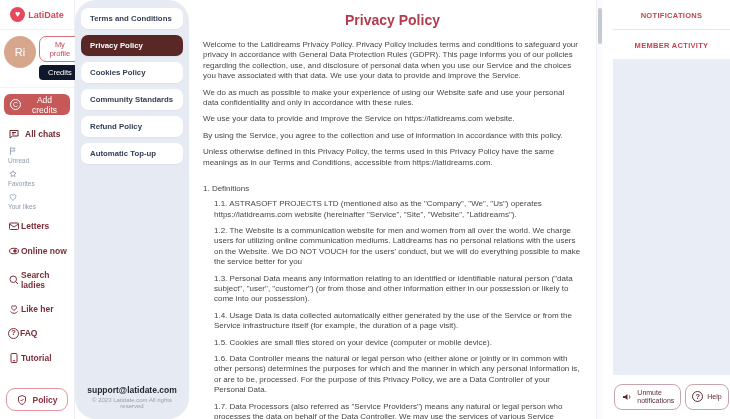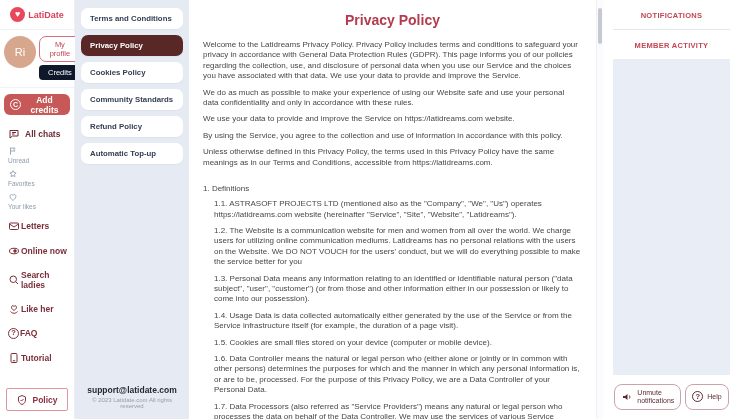--- a/index.html
+++ b/index.html
@@ -9,35 +9,35 @@
   
   .sidebar{width:75px;min-width:75px;border-right:1px solid #edeff4;display:flex;flex-direction:column;background:#fff;}
   .logo-row{height:30px;display:flex;align-items:center;justify-content:center;gap:3px;border-bottom:1px solid #f1f2f6;cursor:pointer;}
   .logo-circle{width:15px;height:15px;border-radius:50%;background:#e8485c;color:#fff;font-size:9px;line-height:1;display:flex;align-items:center;justify-content:center;}
   .logo-text{color:#d94357;font-weight:bold;font-size:9px;}
   .profile-sec{display:flex;padding:6px 4px 7px;gap:3px;border-bottom:1px solid #f1f2f6;align-items:flex-start;}
   .avatar{width:32px;height:32px;min-width:32px;border-radius:50%;background:#d6a78d;color:#fff;display:flex;align-items:center;justify-content:center;font-size:11px;cursor:pointer;}
   .profile-btns{display:flex;flex-direction:column;gap:3px;align-items:flex-end;flex:1;}
   .btn-myprofile{background:#fff;border:1px solid #d9707e;color:#c04557;font-size:7.5px;padding:3px 5px;border-radius:7px;cursor:pointer;}
   .btn-credits{background:#0f172a;color:#fff;font-size:7.5px;padding:3px 9px;border-radius:4px;border:none;cursor:pointer;}
-  .btn-addcredits{margin:6px 4px 4px;background:#c65858;color:#fff;border:none;border-radius:6px;height:21px;display:flex;align-items:center;justify-content:center;gap:4px;font-size:8.5px;font-weight:bold;cursor:pointer;}
+  .btn-addcredits{margin:6px 4px 4px;background:#c65858;color:#fff;border:none;border-radius:6px;height:21px;display:flex;align-items:center;justify-content:center;gap:4px;font-size:8.5px;font-weight:normal;cursor:pointer;}
   .coin{width:11px;height:11px;min-width:11px;border:1px solid #fff;border-radius:50%;font-size:7px;line-height:1;display:flex;align-items:center;justify-content:center;}
   .nav{padding:4px 0 0 8px;display:flex;flex-direction:column;}
   .nav-main{display:flex;align-items:center;gap:5px;color:#6d2a33;font-weight:bold;font-size:8.5px;padding:5px 0 4px;cursor:pointer;}
   .icon-sm{width:12px;height:12px;min-width:12px;display:inline-block;}
   .icon-sm svg,.icon-xs svg{width:100%;height:100%;display:block;}
   .sub-item{color:#8e99ab;font-size:6.5px;padding:2px 0 3px;cursor:pointer;}
   .icon-xs{width:10px;height:10px;display:block;margin-bottom:1px;}
   .nav-item{display:flex;align-items:center;gap:1px;color:#7a2f3a;font-weight:600;font-size:8.5px;padding:6.5px 0;cursor:pointer;}
   .qcircle{width:11px;height:11px;min-width:11px;border:1.2px solid currentColor;border-radius:50%;font-size:7.5px;line-height:1;display:flex;align-items:center;justify-content:center;font-weight:bold;}
   .spacer{flex:1;}
-  .btn-policy{margin:6px 6px 8px;height:23px;border:1px solid #e3949e;border-radius:2px;background:#fff;color:#8c2f3f;font-size:8.5px;font-weight:600;display:flex;align-items:center;justify-content:center;gap:4px;cursor:pointer;}
-
-  
-  .policy-col{width:114px;min-width:114px;background:#e6eaf2;display:flex;flex-direction:column;padding:8px 6px;}
+  .btn-policy{margin:6px 6px 8px;height:23px;border:1px solid #e3949e;border-radius:9px;background:#fff;color:#8c2f3f;font-size:8.5px;font-weight:600;display:flex;align-items:center;justify-content:center;gap:4px;cursor:pointer;}
+
+  
+  .policy-col{width:114px;min-width:114px;background:#e6eaf2;display:flex;flex-direction:column;padding:8px 6px;border-radius:21px;}
   .policy-card{background:#fff;border-radius:7px;padding:6px 9px;margin-bottom:6px;font-size:7.8px;font-weight:600;color:#333f54;cursor:pointer;box-shadow:0 1px 1px rgba(40,50,80,0.04);}
   .policy-card.selected{background:#5a2727;color:#fff;}
   .policy-footer{margin-top:auto;text-align:center;padding-bottom:2px;}
   .footer-email{font-size:8.5px;font-weight:bold;color:#262b33;}
   .footer-copy{font-size:6px;color:#98a0ae;margin-top:2px;}
 
   
   .main{flex:1;background:#fff;padding:8px 14px 0;overflow:hidden;}
   .main-title{text-align:center;color:#b23b4d;font-size:14px;font-weight:bold;margin:4px 0 12px;}
   .para{font-size:8px;line-height:1.3;color:#474747;margin:5px 0 6px;}

